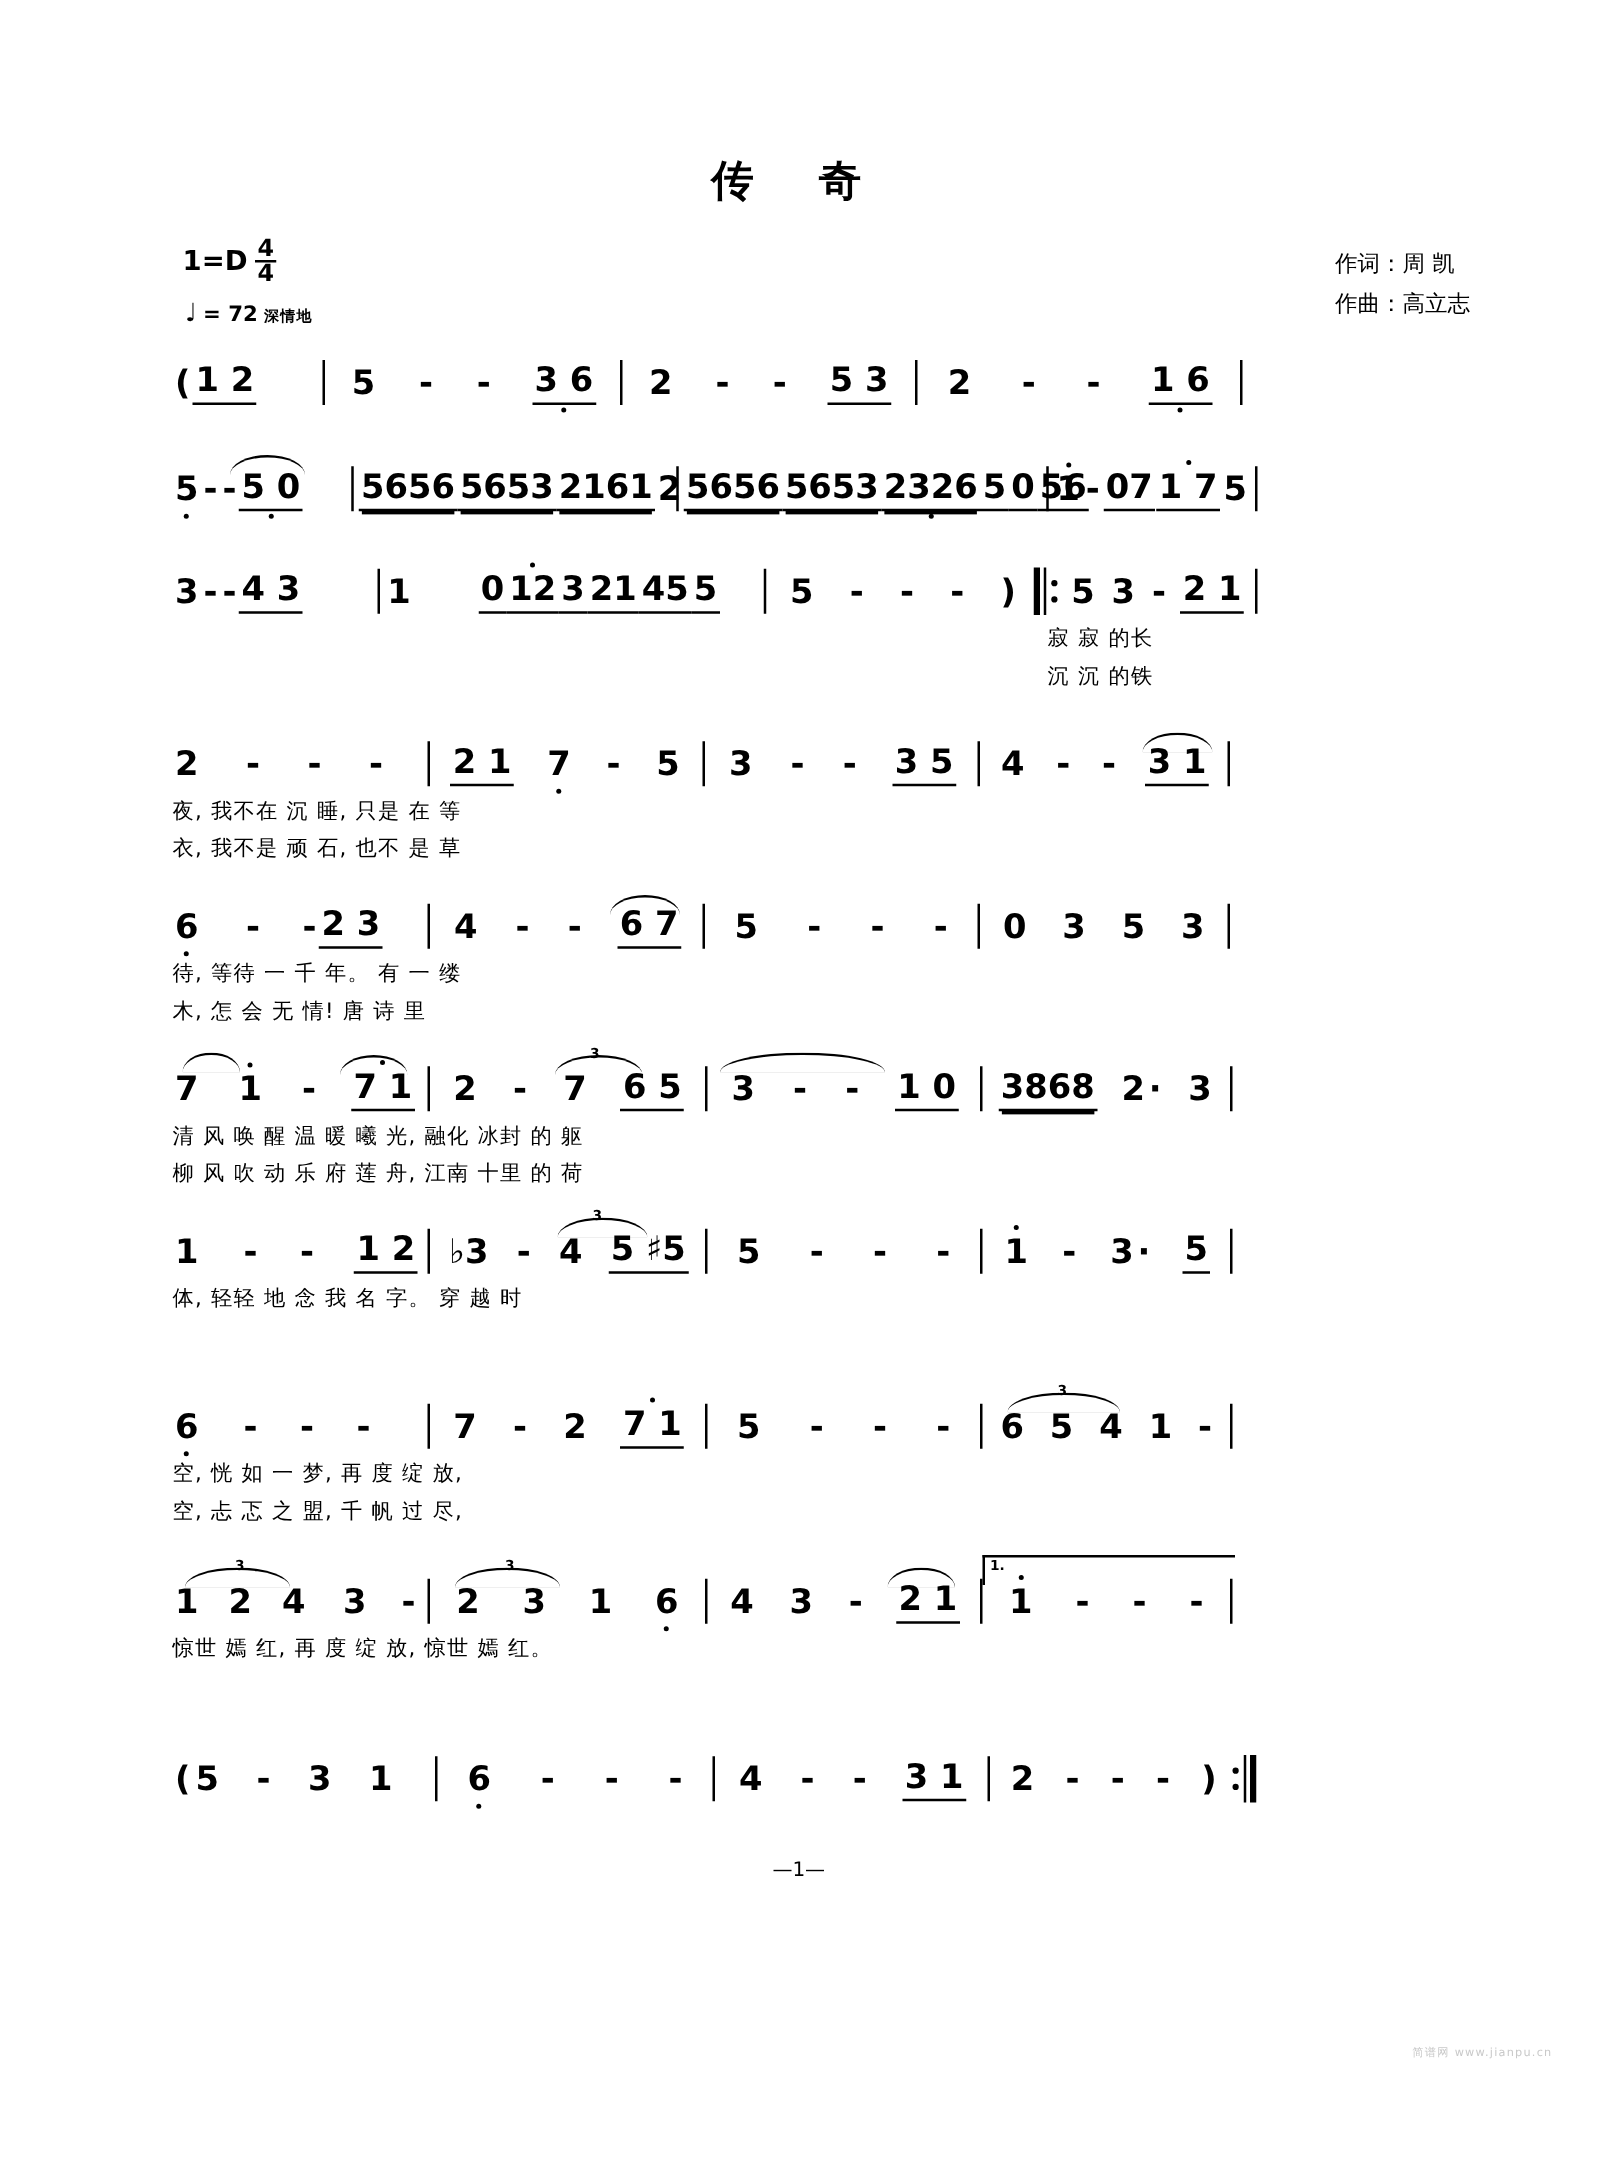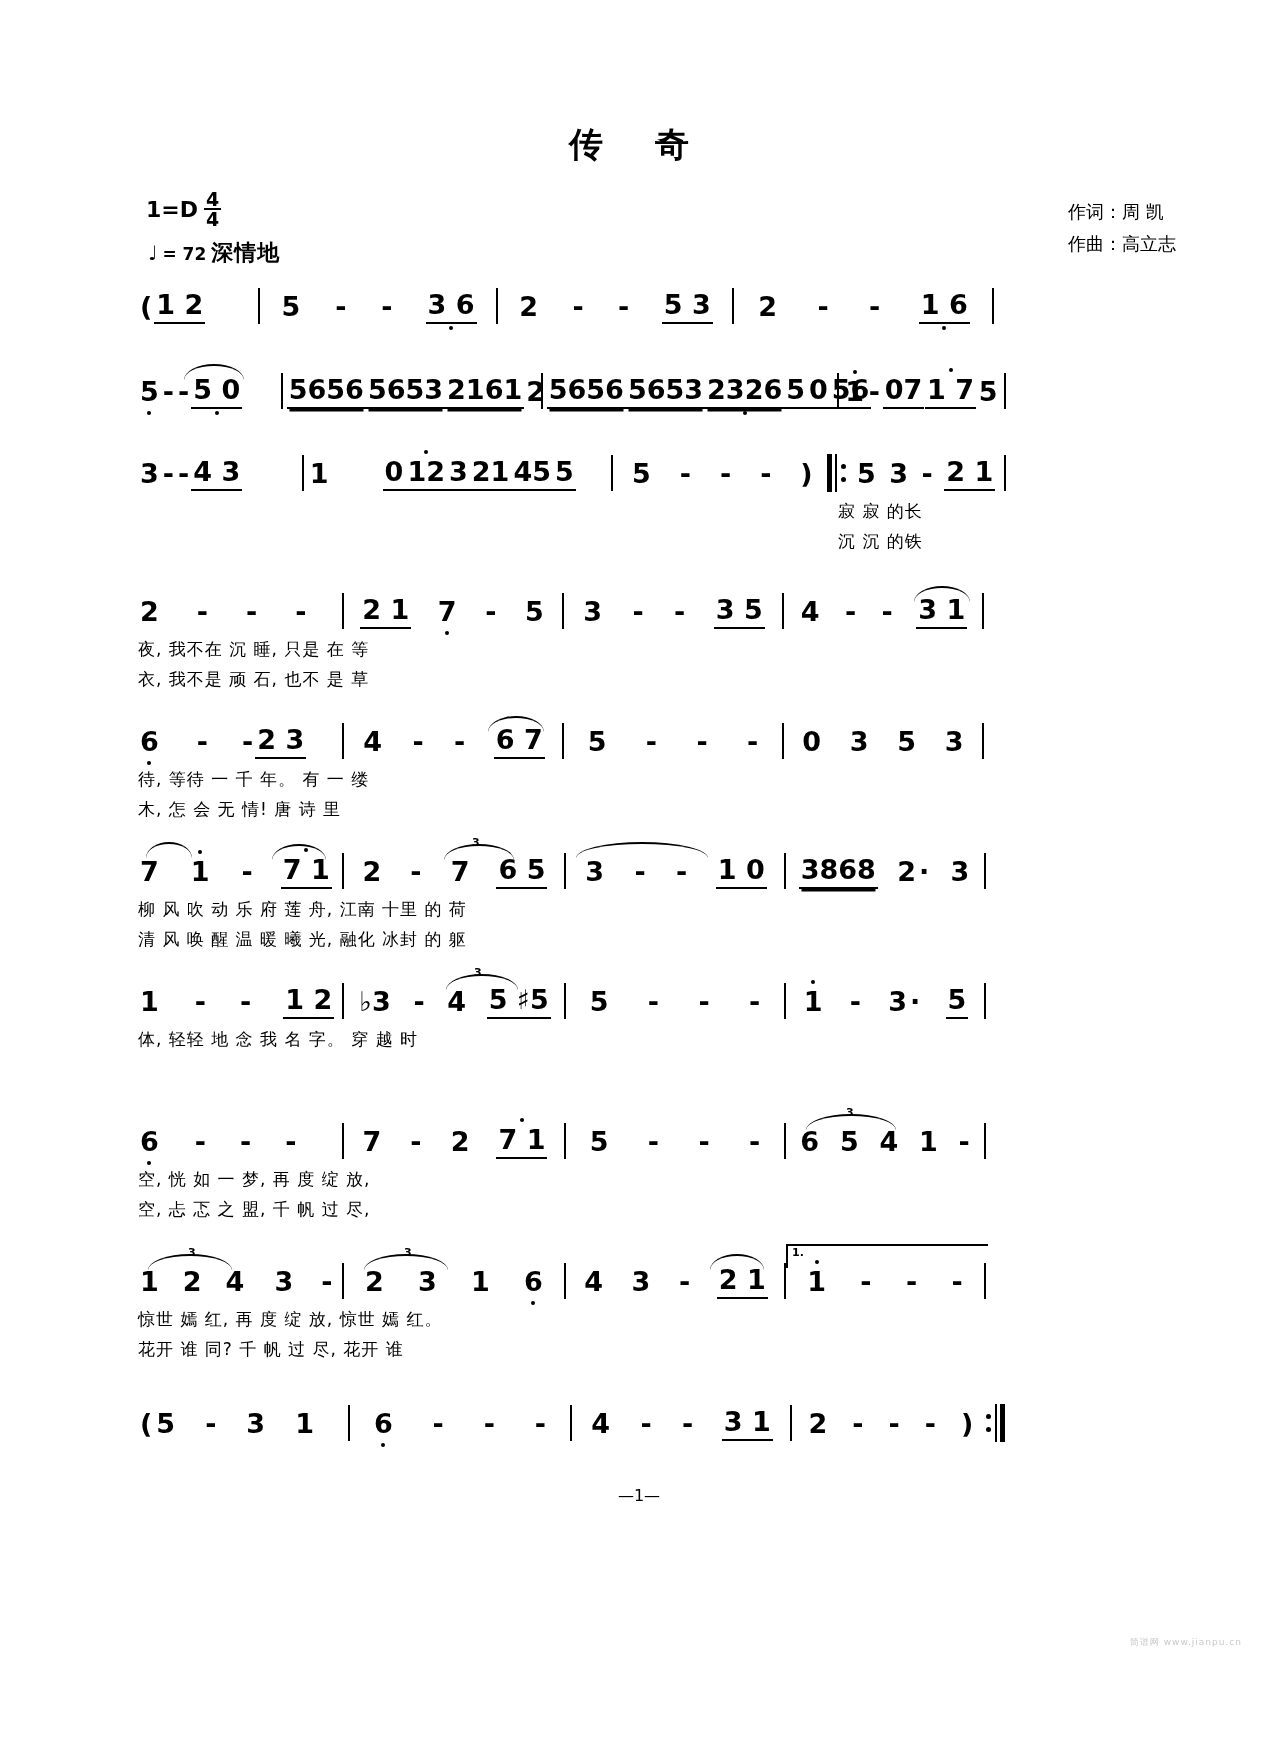--- a/index.html
+++ b/index.html
@@ -31,21 +31,21 @@
   .meter{display:inline-block;line-height:.95;text-align:center;font-size:19px;font-weight:bold;}
   .meter .num{display:block;border-bottom:2px solid #000;padding:0 2px;}
   .meter .den{display:block;padding:0 2px;}
 
   .tempo{
     position:absolute;left:148px;top:238px;
     font-size:17px;font-weight:bold;
     display:flex;align-items:baseline;gap:5px;
   }
   .tempo .note{font-size:20px;}
-  .tempo .mood{font-size:22px;letter-spacing:1px;}
+  .tempo .mood{font-size:12px;letter-spacing:1px;}
 
   .credits{
     position:absolute;right:102px;top:196px;
     font-size:18px;line-height:32px;text-align:left;
   }
 
   
   .system{position:absolute;left:138px;width:872px;}
   .row-notes{
     position:relative;
@@ -340,22 +340,22 @@
       </div>
       <div class="bar"></div>
       <div class="cell" style="width:190px;">
         <span class="n u2">3868</span>
           <span class="n">2<span class="dotr">·</span></span>
           <span class="n">3</span>
       </div>
       <div class="bar"></div>
     </div>
     <div class="lyrics">
+      <div class="lyr-line">清 风   唤  醒   温 暖 曦   光,      融化 冰封 的  躯</div>
       <div class="lyr-line">柳 风   吹  动   乐 府 莲   舟,      江南 十里 的  荷</div>
-      <div class="lyr-line">清 风   唤  醒   温 暖 曦   光,      融化 冰封 的  躯</div>
     </div>
   </div>
 
   <div class="system" style="top:978px;">
     <div class="row-notes">
       <div class="cell" style="width:200px;justify-content:flex-start;">
         <span class="n">1</span>
           <span class="n" style="margin-left:32px;">-</span>
           <span class="n" style="margin-left:30px;">-</span>
           <span class="n u1" style="margin-left:30px;">1 2</span>
@@ -464,21 +464,20 @@
           <span class="n">-</span>
           <span class="n">-</span>
           <span class="n">-</span>
         <span class="ending-line" style="left:-4px;top:-22px;width:200px;height:22px;"></span>
         <span class="trip" style="left:2px;top:-20px;">1.</span>
       </div>
       <div class="bar"></div>
     </div>
     <div class="lyrics">
       <div class="lyr-line">惊世 嫣 红,    再 度 绽 放,   惊世  嫣     红。</div>
-      <div class="lyr-line">花开 谁 同?    千 帆 过 尽,   花开  谁</div>
     </div>
   </div>
 
   <div class="system" style="top:1400px;">
     <div class="row-notes">
       <div class="cell" style="width:206px;justify-content:flex-start;">
         <span class="n">(</span>
           <span class="n">5</span>
           <span class="n" style="margin-left:26px;">-</span>
           <span class="n" style="margin-left:26px;">3</span>

